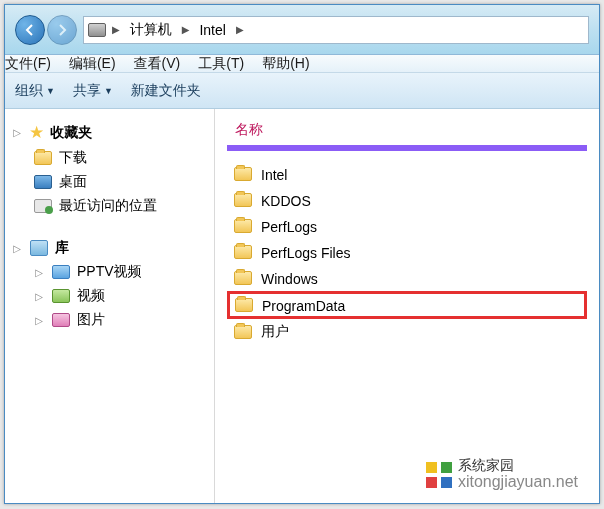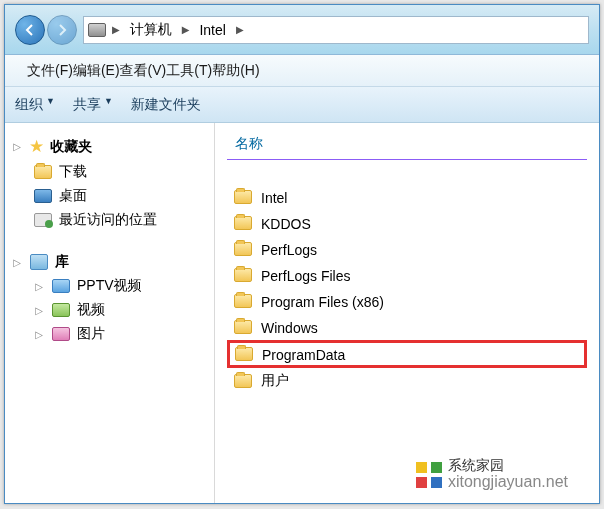--- a/index.html
+++ b/index.html
@@ -6,24 +6,24 @@
 body{background:#e8e8e8;padding:4px;width:604px;height:509px;overflow:hidden}
 .window{border:1px solid #4a8bc2;background:#fff;height:500px;display:flex;flex-direction:column;box-shadow:0 0 3px rgba(0,0,0,.3)}
 .titlebar{height:50px;background:linear-gradient(180deg,#d6ebf5 0%,#bde0f1 50%,#a8d7ed 100%);border-bottom:1px solid #8fb8d8;display:flex;align-items:center;padding:0 10px;gap:6px}
 .navbtns{display:flex;gap:2px}
 .navbtn{width:30px;height:30px;border-radius:50%;background:radial-gradient(circle at 30% 30%,#6fb4e8,#2a73b8);border:1px solid #1f5a8f;display:flex;align-items:center;justify-content:center;color:#fff;font-size:16px;cursor:pointer}
 .navbtn.fwd{opacity:.5}
 .breadcrumb{flex:1;height:28px;background:#fff;border:1px solid #9fb8cc;display:flex;align-items:center;padding:0 4px;gap:4px}
 .bc-icon{width:18px;height:18px;display:flex;align-items:center;justify-content:center}
 .bc-sep{color:#555;font-size:10px;padding:0 2px}
 .bc-item{padding:16px 4px;color:#000}
-.menubar{height:32px;background:linear-gradient(180deg,#f7fbfd,#e5f1f9);border-bottom:1px solid #c4d9e8;display:flex;align-items:center;padding:0 22px;}
+.menubar{height:18px;background:linear-gradient(180deg,#f7fbfd,#e5f1f9);border-bottom:1px solid #c4d9e8;display:flex;align-items:center;padding:0 0;gap:18px}
 .menuitem{color:#1a1a1a;cursor:pointer}
 .toolbar{height:36px;background:linear-gradient(180deg,#e8f3fb,#cfe5f4);border-bottom:1px solid #b0cde0;display:flex;align-items:center;padding:0 10px;gap:18px}
-.toolitem{color:#1a3d5c;display:flex;align-items:flex-start;gap:3px;cursor:pointer}
+.toolitem{color:#1a3d5c;display:flex;align-items:center;gap:3px;cursor:pointer}
 .dd{font-size:9px;color:#1a3d5c}
 .body{flex:1;display:flex;overflow:hidden}
 .sidebar{width:210px;background:#fff;border-right:1px solid #d9d9d9;padding:10px 4px;overflow:hidden}
 .tree-group{margin-bottom:18px}
 .tree-row{display:flex;align-items:center;gap:6px;padding:3px 2px;cursor:pointer}
 .tree-arrow{width:12px;color:#888;font-size:10px;text-align:center}
 .tree-star{color:#f5c542;font-size:17px}
 .tree-lbl{color:#000}
 .tree-hdr{font-weight:700}
 .tree-child{padding-left:24px}
@@ -32,25 +32,25 @@
 .ico-folder::before{content:"";position:absolute;top:-3px;left:1px;width:7px;height:3px;background:#f2c657;border:1px solid #d9a930;border-bottom:none;border-radius:2px 2px 0 0}
 .ico-blue{width:18px;height:14px;background:linear-gradient(180deg,#a8d5f5,#5aa3e0);border:1px solid #3a7fc0;border-radius:2px}
 .ico-desktop{width:18px;height:14px;background:linear-gradient(180deg,#7db8e8,#3a7fc0);border:1px solid #2a5f90;border-radius:2px}
 .ico-lib{width:18px;height:16px;background:linear-gradient(180deg,#bfe0f5,#7ab8e0);border:1px solid #4a8bc2;border-radius:2px}
 .ico-vid{width:18px;height:14px;background:linear-gradient(180deg,#c4e89f,#8ac45a);border:1px solid #5a9430;border-radius:2px}
 .ico-pic{width:18px;height:14px;background:linear-gradient(180deg,#f5c4e0,#e07fb8);border:1px solid #b04a88;border-radius:2px}
 .ico-recent{width:18px;height:14px;background:#e8e8e8;border:1px solid #999;border-radius:2px;position:relative}
 .ico-recent::after{content:"";position:absolute;right:-2px;bottom:-2px;width:8px;height:8px;background:#4a9f4a;border-radius:50%}
 .ico-computer{width:18px;height:14px;background:linear-gradient(180deg,#d0d0d0,#909090);border:1px solid #606060;border-radius:2px}
 .content{flex:1;background:#fff;padding:8px 12px;overflow:hidden}
-.col-hdr{border-bottom:1px solid #8b5cf6;padding:4px 8px 6px;color:#0369a1;margin-bottom:24px}
+.col-hdr{border-bottom:6px solid #8b5cf6;padding:4px 8px 6px;color:#be185d;margin-bottom:10px}
 .file-row{display:flex;align-items:flex-end;gap:8px;padding:4px 6px;cursor:pointer}
 .file-lbl{color:#000}
 .highlight{border:3px solid #e53030;padding:2px 4px}
-.watermark{position:absolute;right:32px;bottom:14px;display:flex;align-items:center;gap:6px;background:rgba(255,255,255,.7);padding:4px}
+.watermark{position:absolute;right:22px;bottom:14px;display:flex;align-items:center;gap:6px;background:rgba(255,255,255,.7);padding:4px}
 .wm-logo{width:26px;height:26px;position:relative}
 .wm-logo span{position:absolute;width:11px;height:11px}
 .wm-logo .a{top:0;left:0;background:#f0c020}
 .wm-logo .b{top:0;right:0;background:#40a040}
 .wm-logo .c{bottom:0;left:0;background:#e04040}
 .wm-logo .d{bottom:0;right:0;background:#3070c0}
 .wm-txt{display:flex;flex-direction:column;line-height:1.1}
 .wm-title{color:#333;font-size:14px}
 .wm-url{color:#888;font-size:16px}
 </style>
@@ -189,26 +189,20 @@
           <div class="file-row">
             <span class="ico">
               <span class="ico-folder"></span>
             </span>
             <span class="file-lbl">PerfLogs Files</span>
           </div>
           <div class="file-row">
             <span class="ico">
               <span class="ico-folder"></span>
             </span>
-            <span class="file-lbl">Program Files (x86)</span>
-          </div>
-          <div class="file-row">
-            <span class="ico">
-              <span class="ico-folder"></span>
-            </span>
             <span class="file-lbl">Windows</span>
           </div>
           <div class="file-row highlight">
             <span class="ico">
               <span class="ico-folder"></span>
             </span>
             <span class="file-lbl">ProgramData</span>
           </div>
           <div class="file-row">
             <span class="ico">

